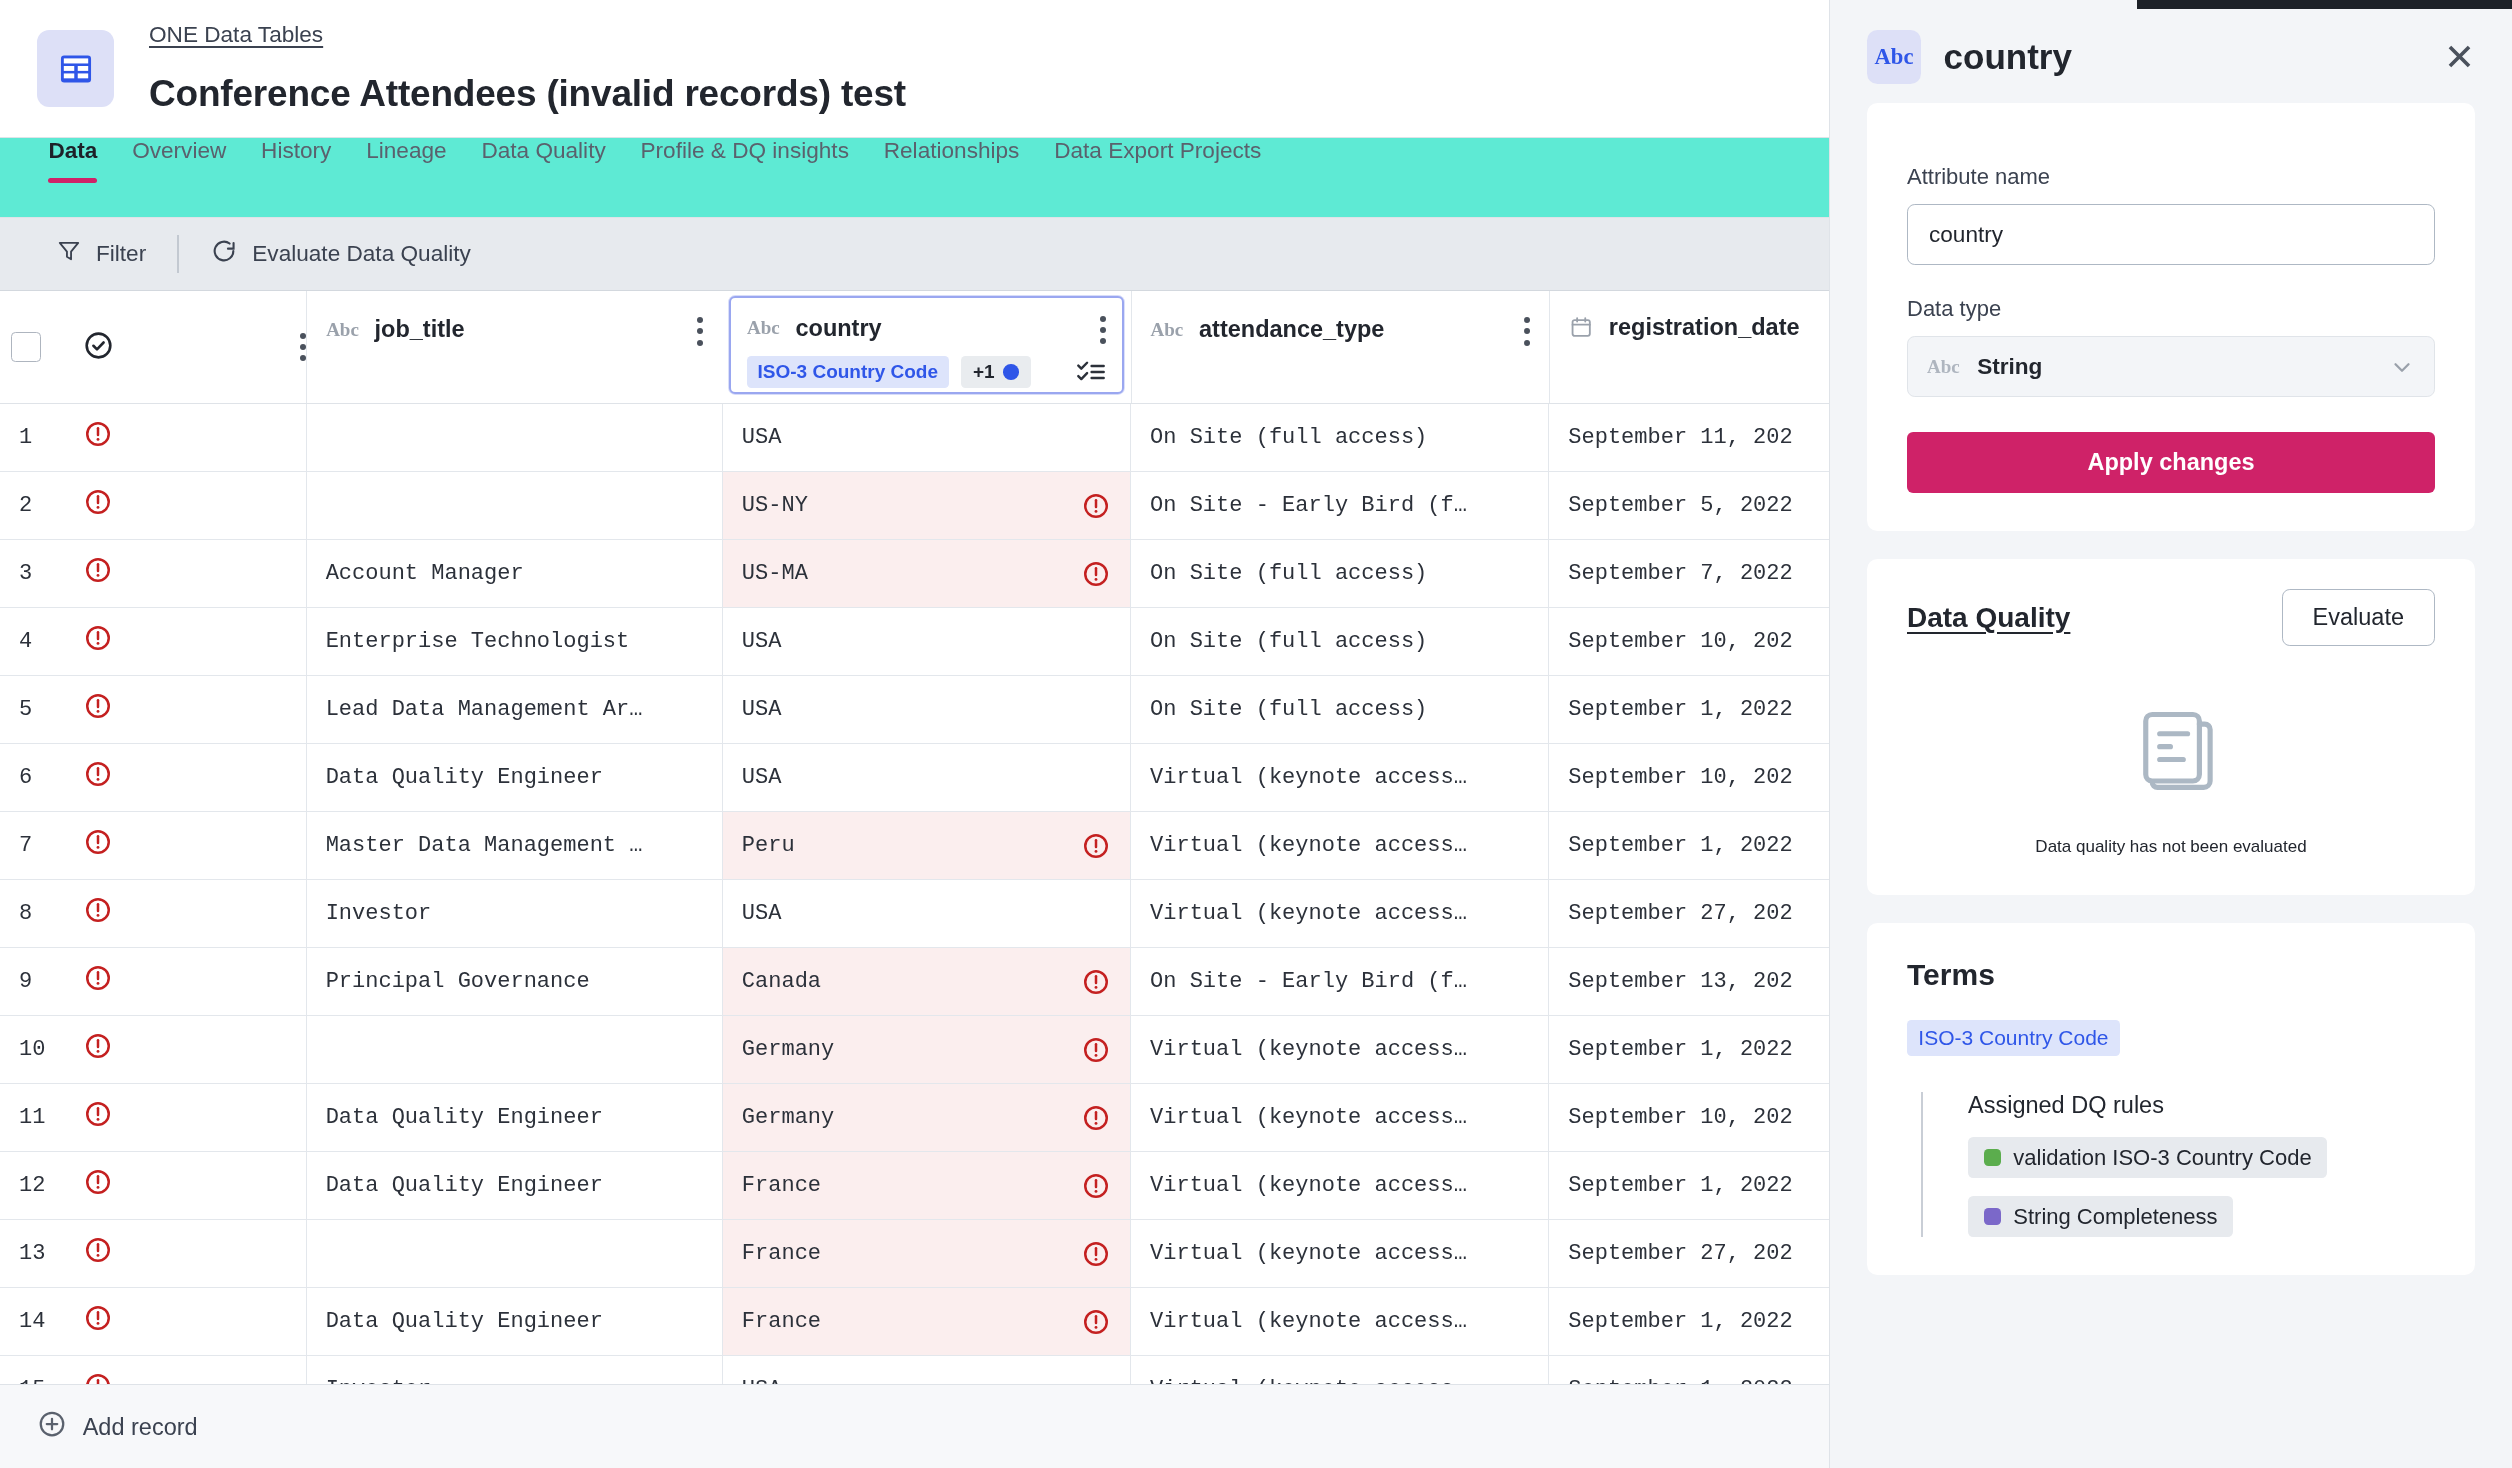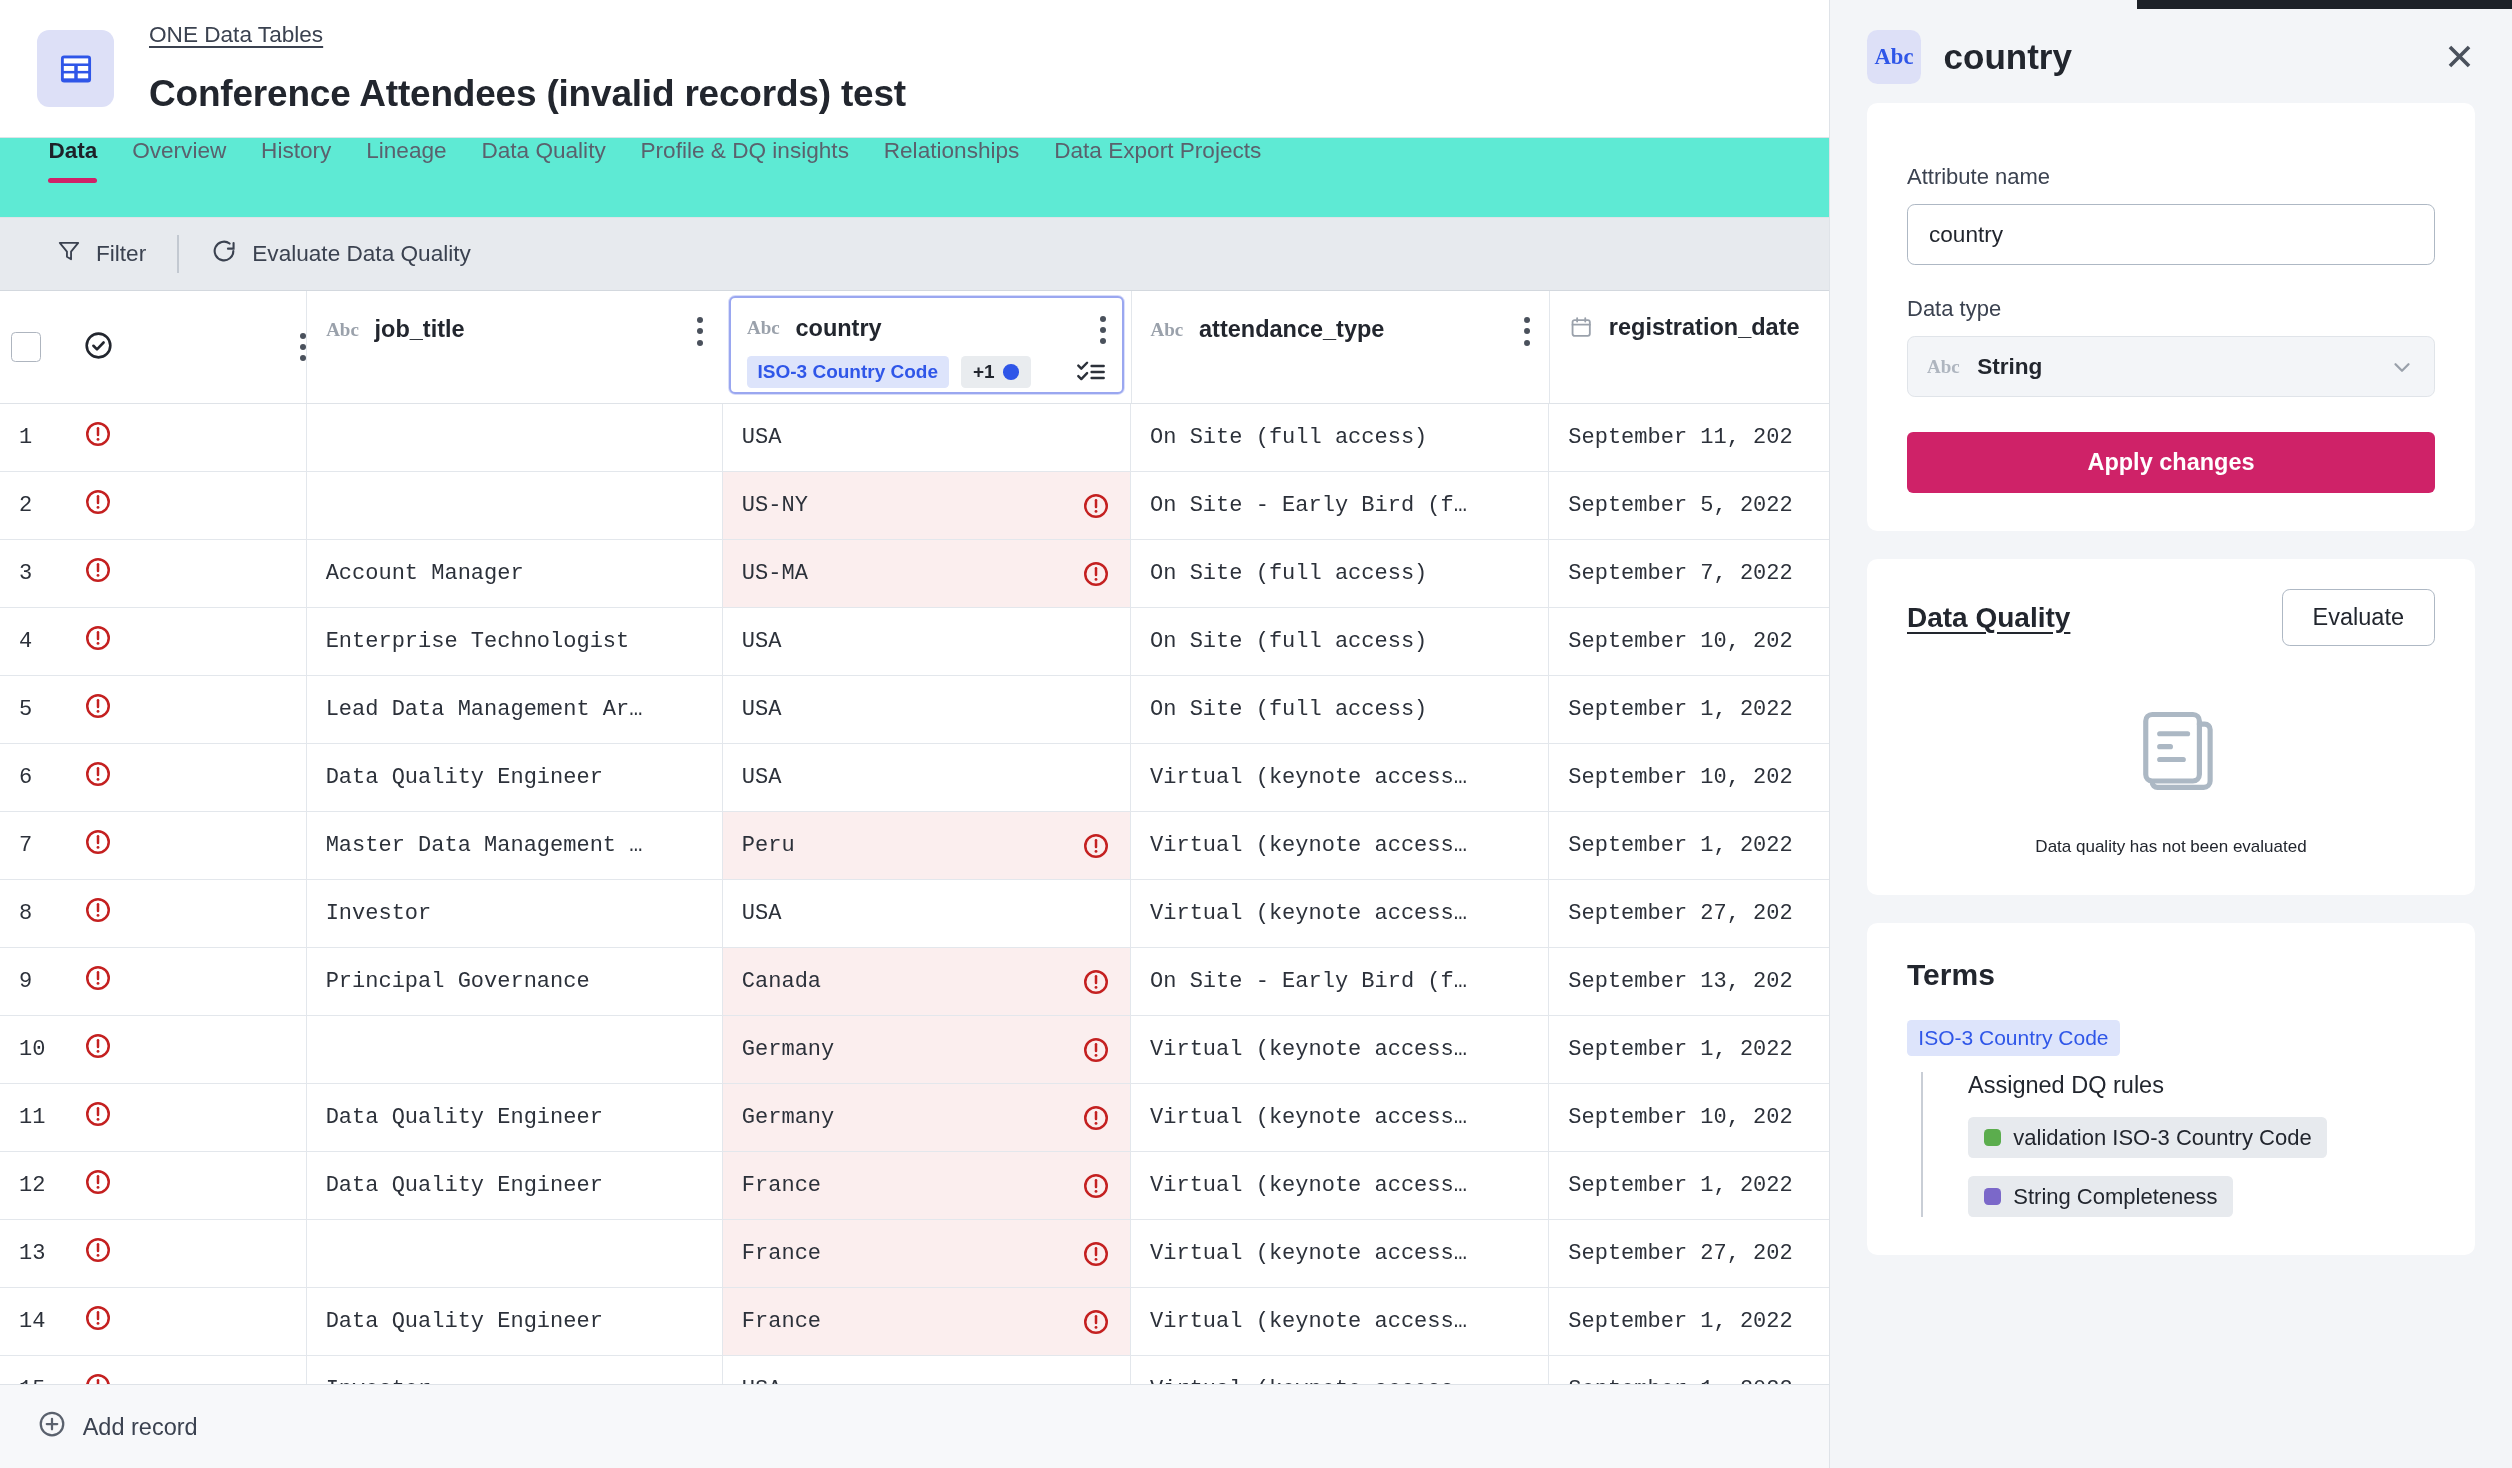--- a/index.html
+++ b/index.html
@@ -305,21 +305,21 @@
   }
   .term-chip {
     display: inline-block;
     background: #dde4fb; color: #2f56e8;
     font-size: 21px;
     padding: 6.1px 11.3px; border-radius: 4.4px;
     margin-top: 28px;
     cursor: pointer;
   }
   .rules-tree {
-    margin-top: 16px; margin-left: 14px;
+    margin-top: 36px; margin-left: 14px;
     border-left: 2.6px solid #c9ced6;
     padding-left: 45px;
   }
   .rules-label { font-size: 23.5px; color: #22262e; }
   .rule-chip {
     display: inline-flex; align-items: center; gap: 12.2px;
     background: #e7eaee;
     font-size: 22px; color: #22262e;
     padding: 7.8px 15.7px; border-radius: 5.2px;
     margin-top: 17.4px;

